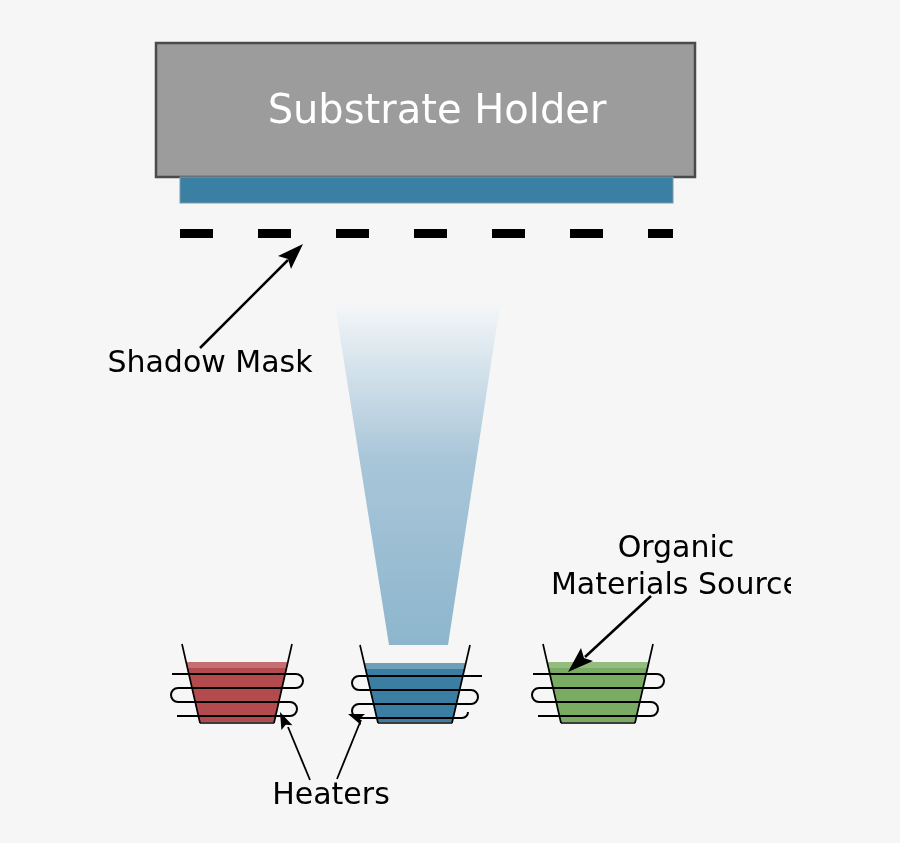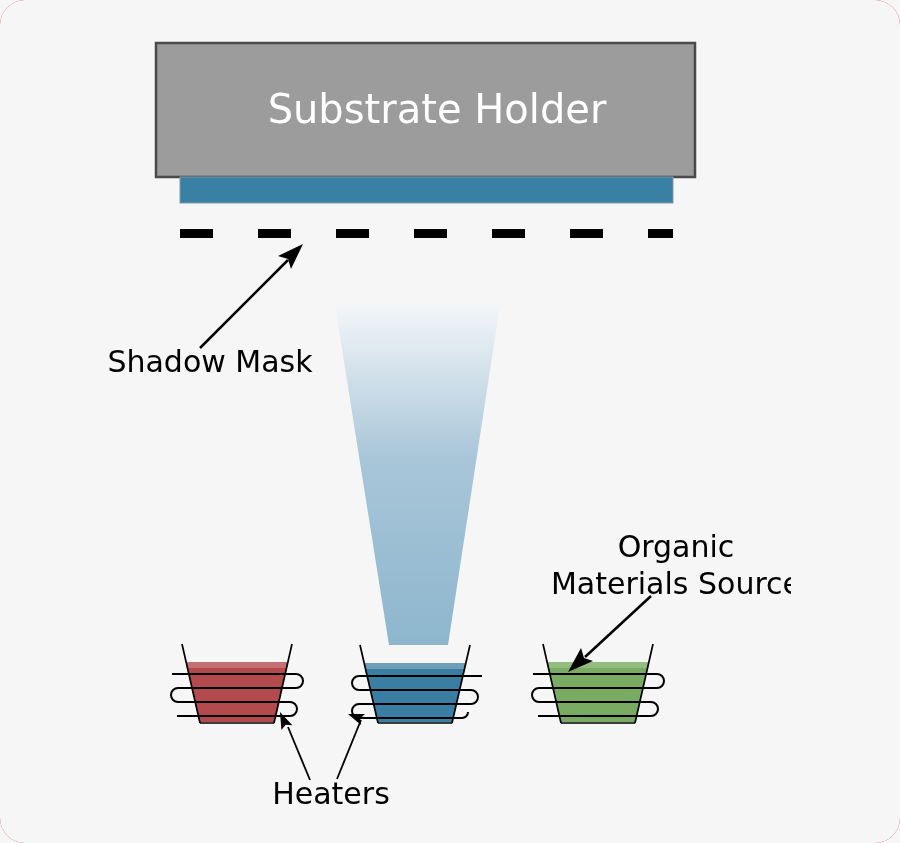--- a/index.html
+++ b/index.html
@@ -7,21 +7,20 @@
     padding: 0;
     background: #f6f6f6;
     font-family: "DejaVu Sans", "Liberation Sans", sans-serif;
   }
   .stage {
     position: relative;
     width: 900px;
     height: 843px;
     overflow: hidden;
     background: #b91c1c;
-    border-radius: 25px;
   }
   svg { display: block; }
   text {
     font-family: "DejaVu Sans", "Liberation Sans", sans-serif;
   }
 </style>
 </head>
 <body>
 
 <div class="stage">

